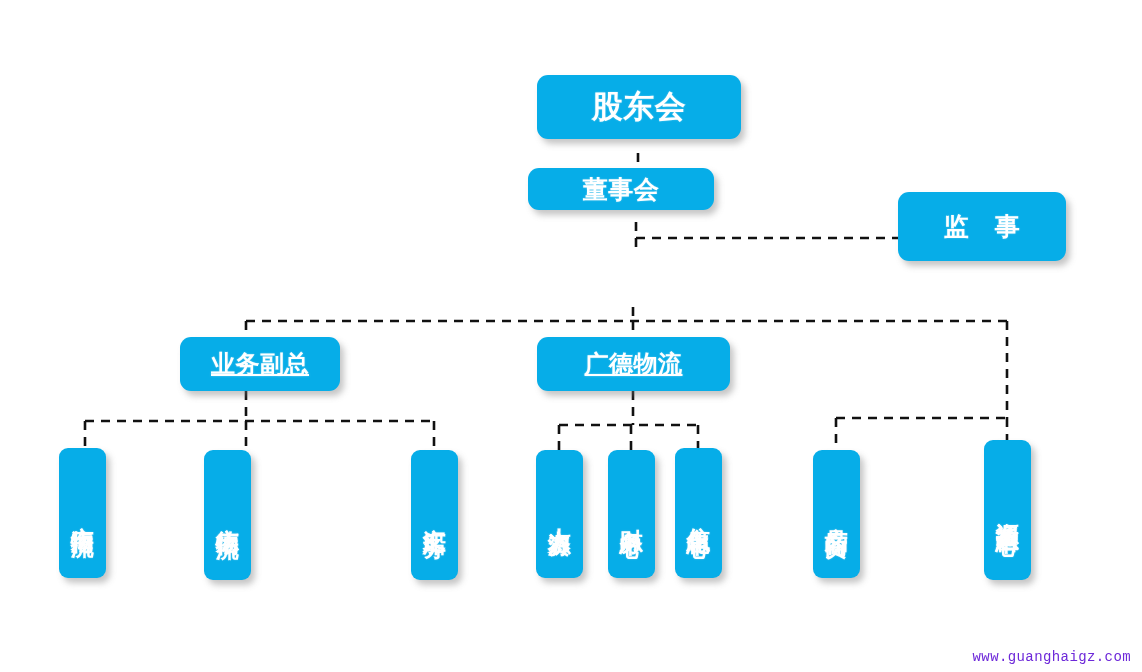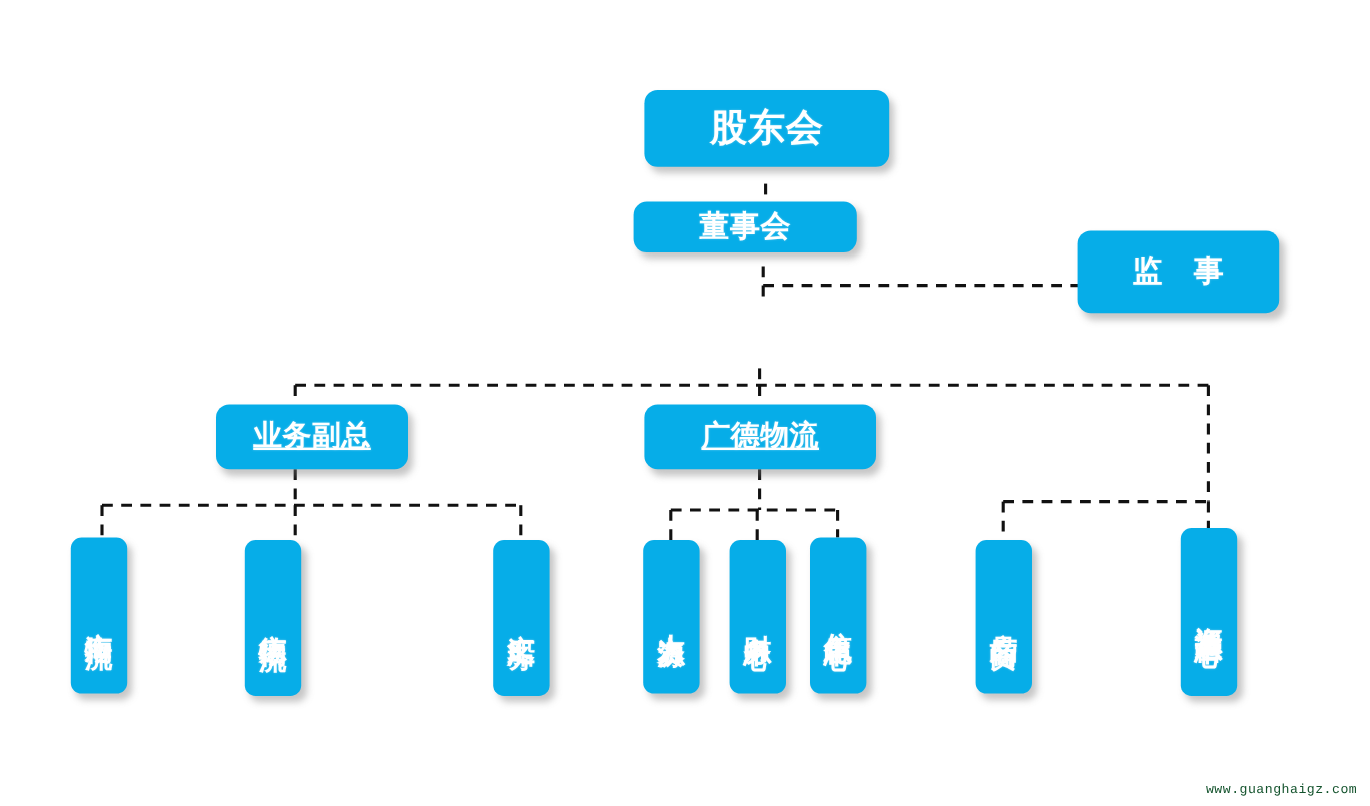--- a/index.html
+++ b/index.html
@@ -67,22 +67,22 @@
   }
   .node.v .lbl {
     writing-mode: vertical-rl;
     text-orientation: upright;
   }
   #watermark {
     position: absolute;
     right: 11px;
     bottom: 7px;
     font-family: "Liberation Mono", "DejaVu Sans Mono", monospace;
-    font-size: 11px;
-    color: #14532d;
+    font-size: 14px;
+    color: #6d28d9;
     letter-spacing: 0.4px;
     z-index: 5;
   }
 </style>
 </head>
 <body>
 
 <div id="canvas">
 
   <svg id="wires" viewBox="0 0 1142 672" width="1142" height="672" xmlns="http://www.w3.org/2000/svg">

